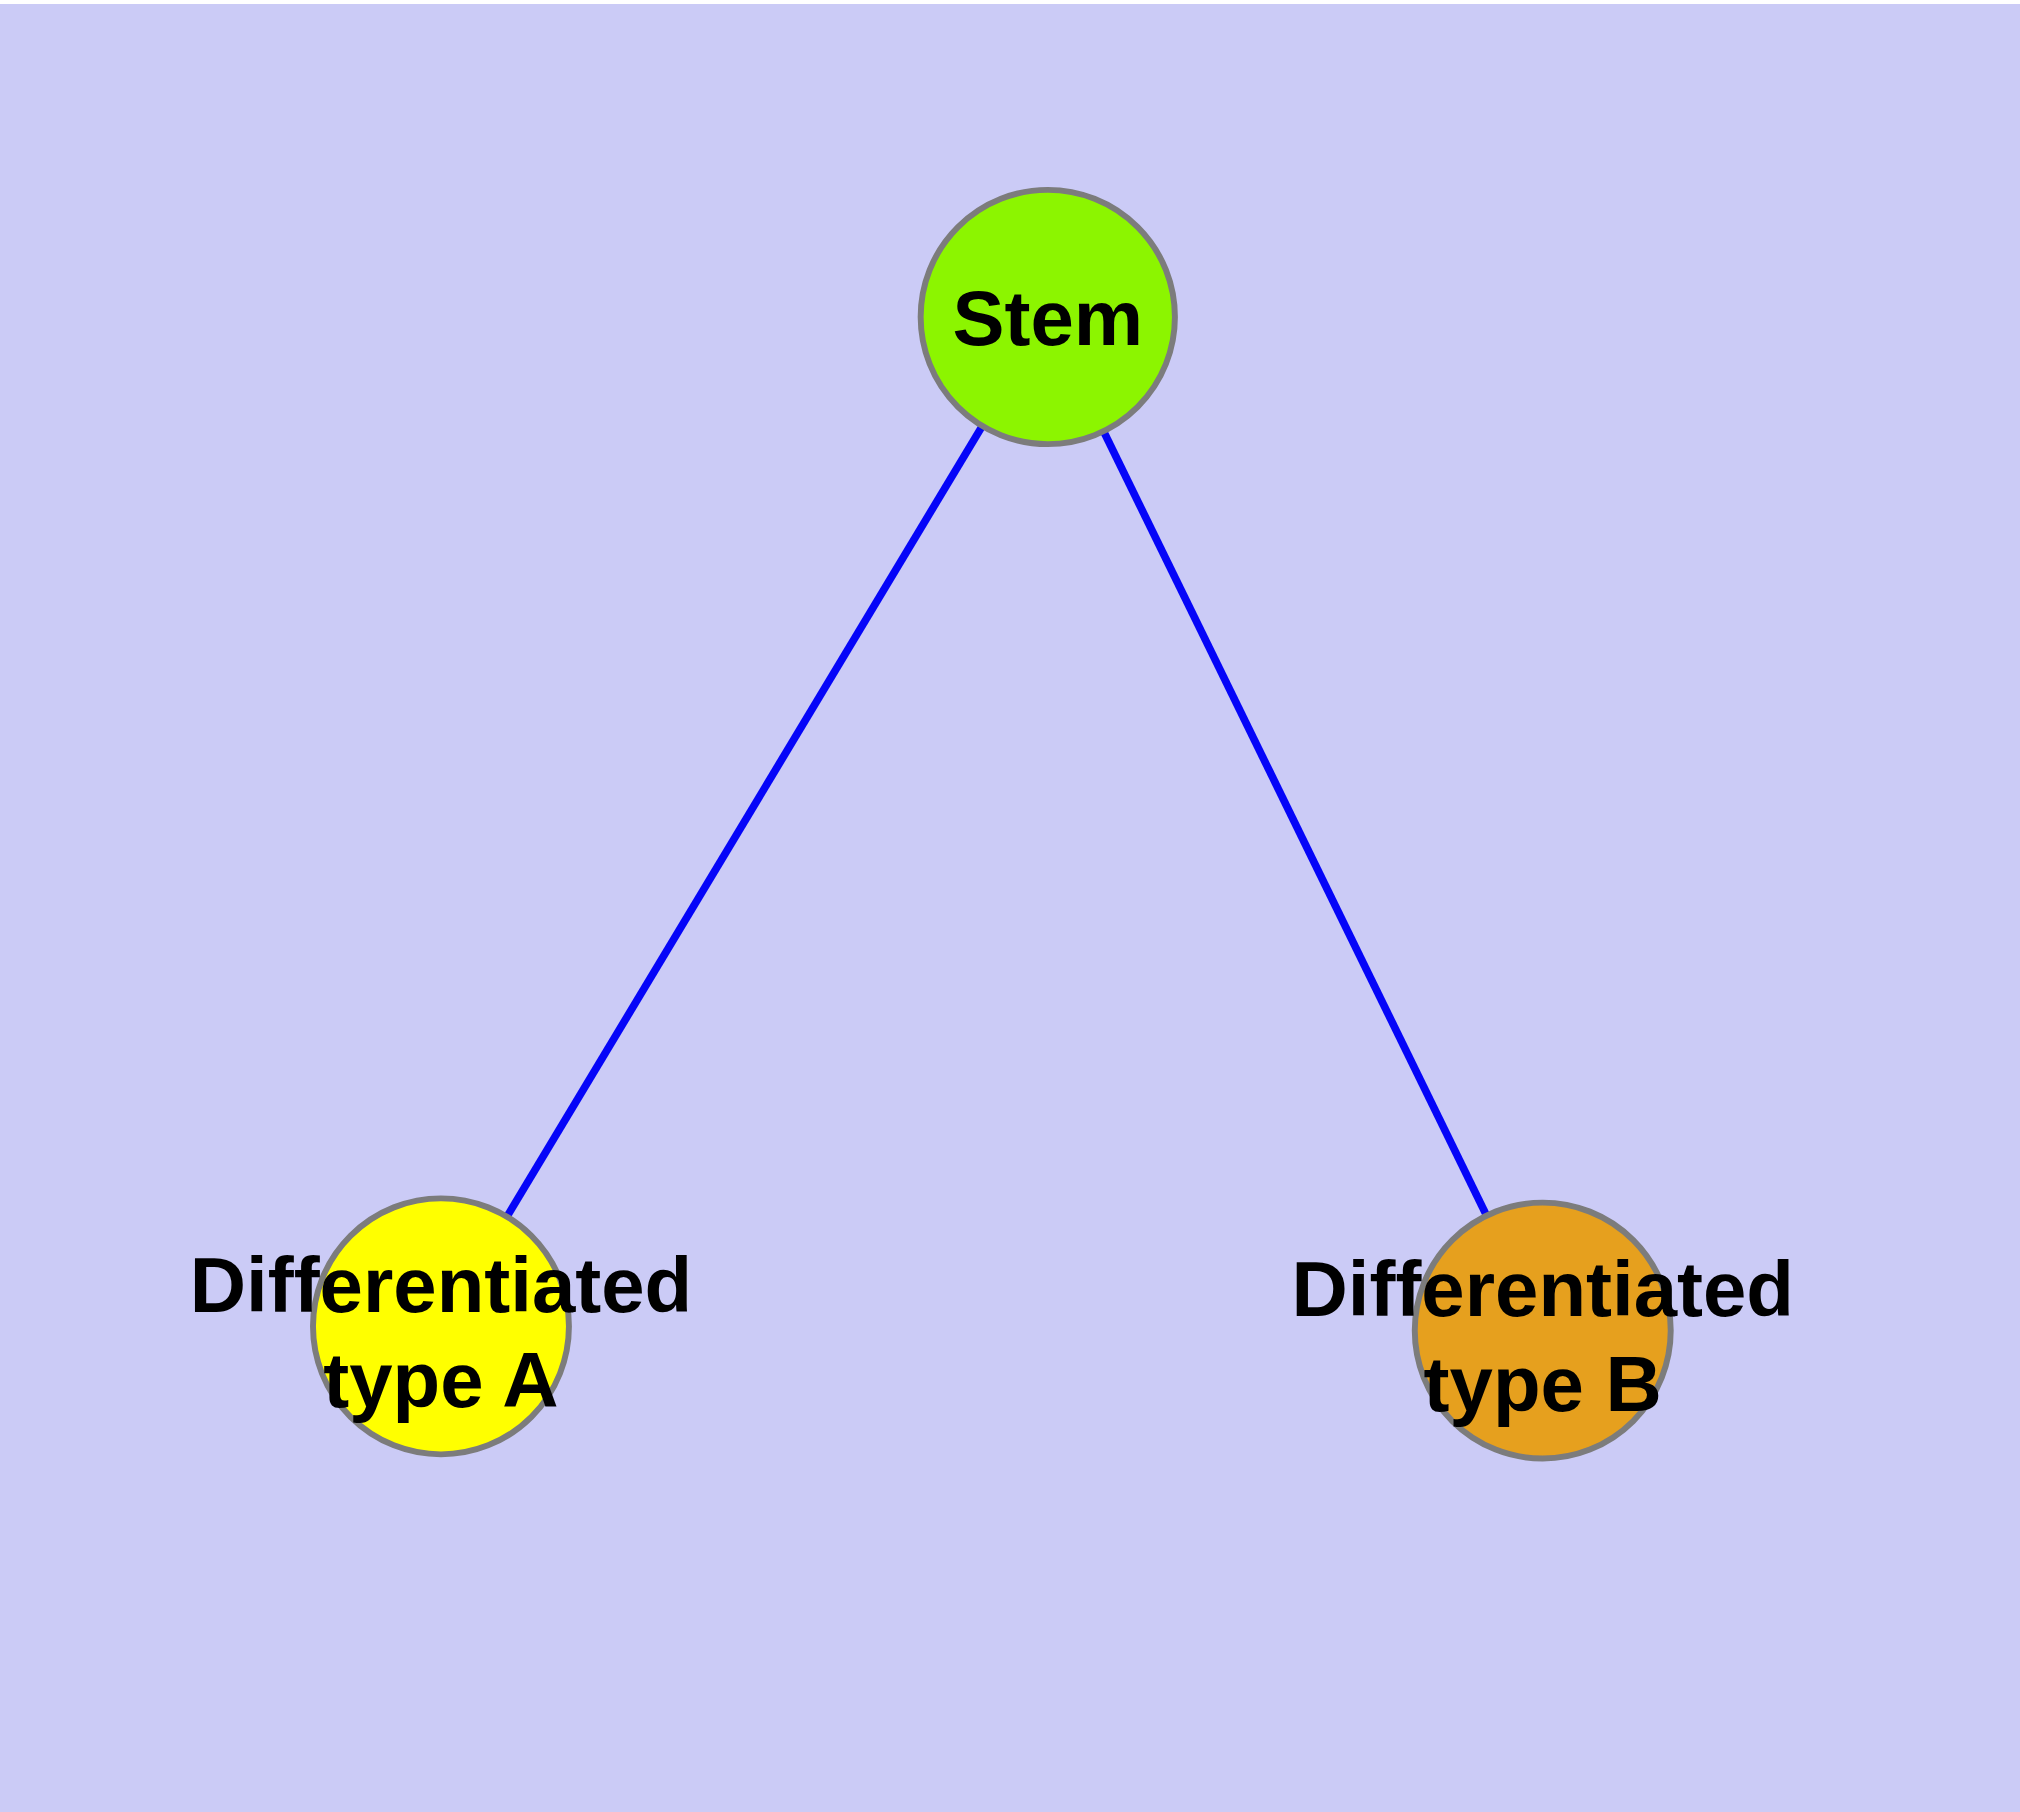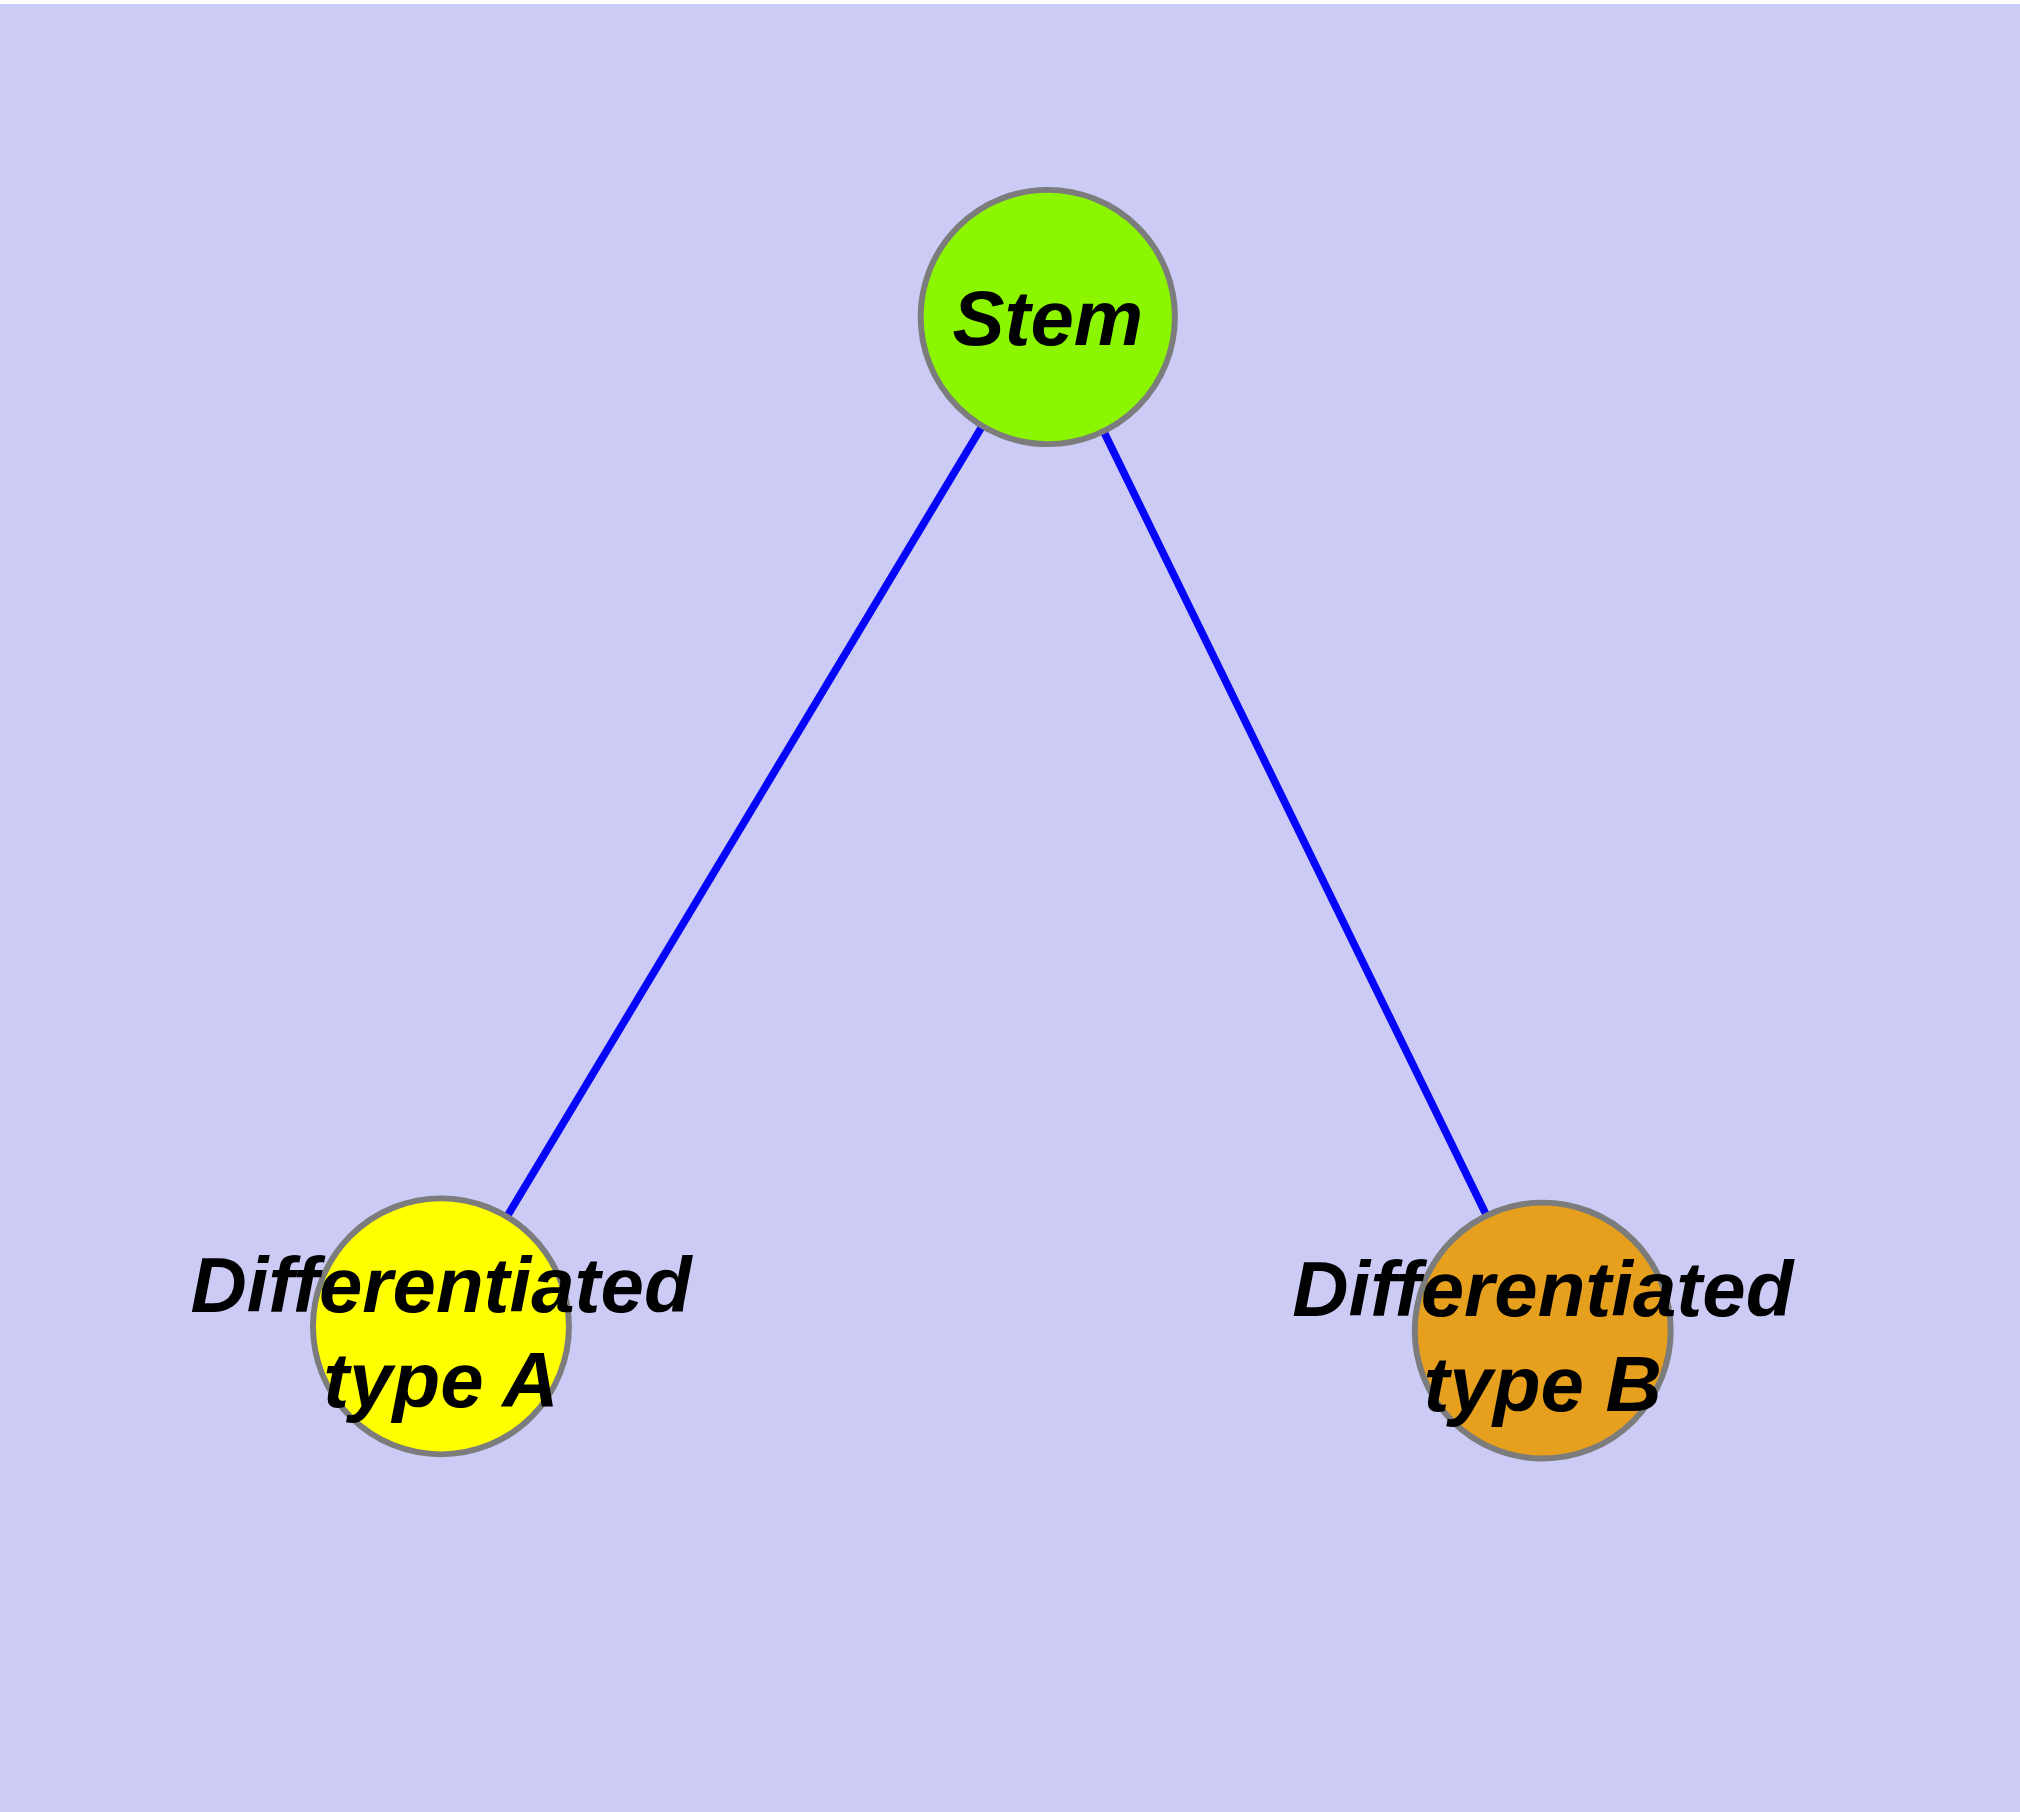--- a/index.html
+++ b/index.html
@@ -12,21 +12,20 @@
     overflow: hidden;
     font-family: "Liberation Sans", sans-serif;
   }
   .canvas {
     position: relative;
     width: 2021px;
     height: 1812px;
     background: #CBCBF6;
     border-top: 4.2px solid #FFFFFF;
     box-sizing: border-box;
-    font-style: italic;
   }
   svg.graph {
     position: absolute;
     left: 0;
     top: -4.2px;
   }
   .edge {
     stroke-width: 9px;
     fill: none;
     stroke-linecap: butt;

